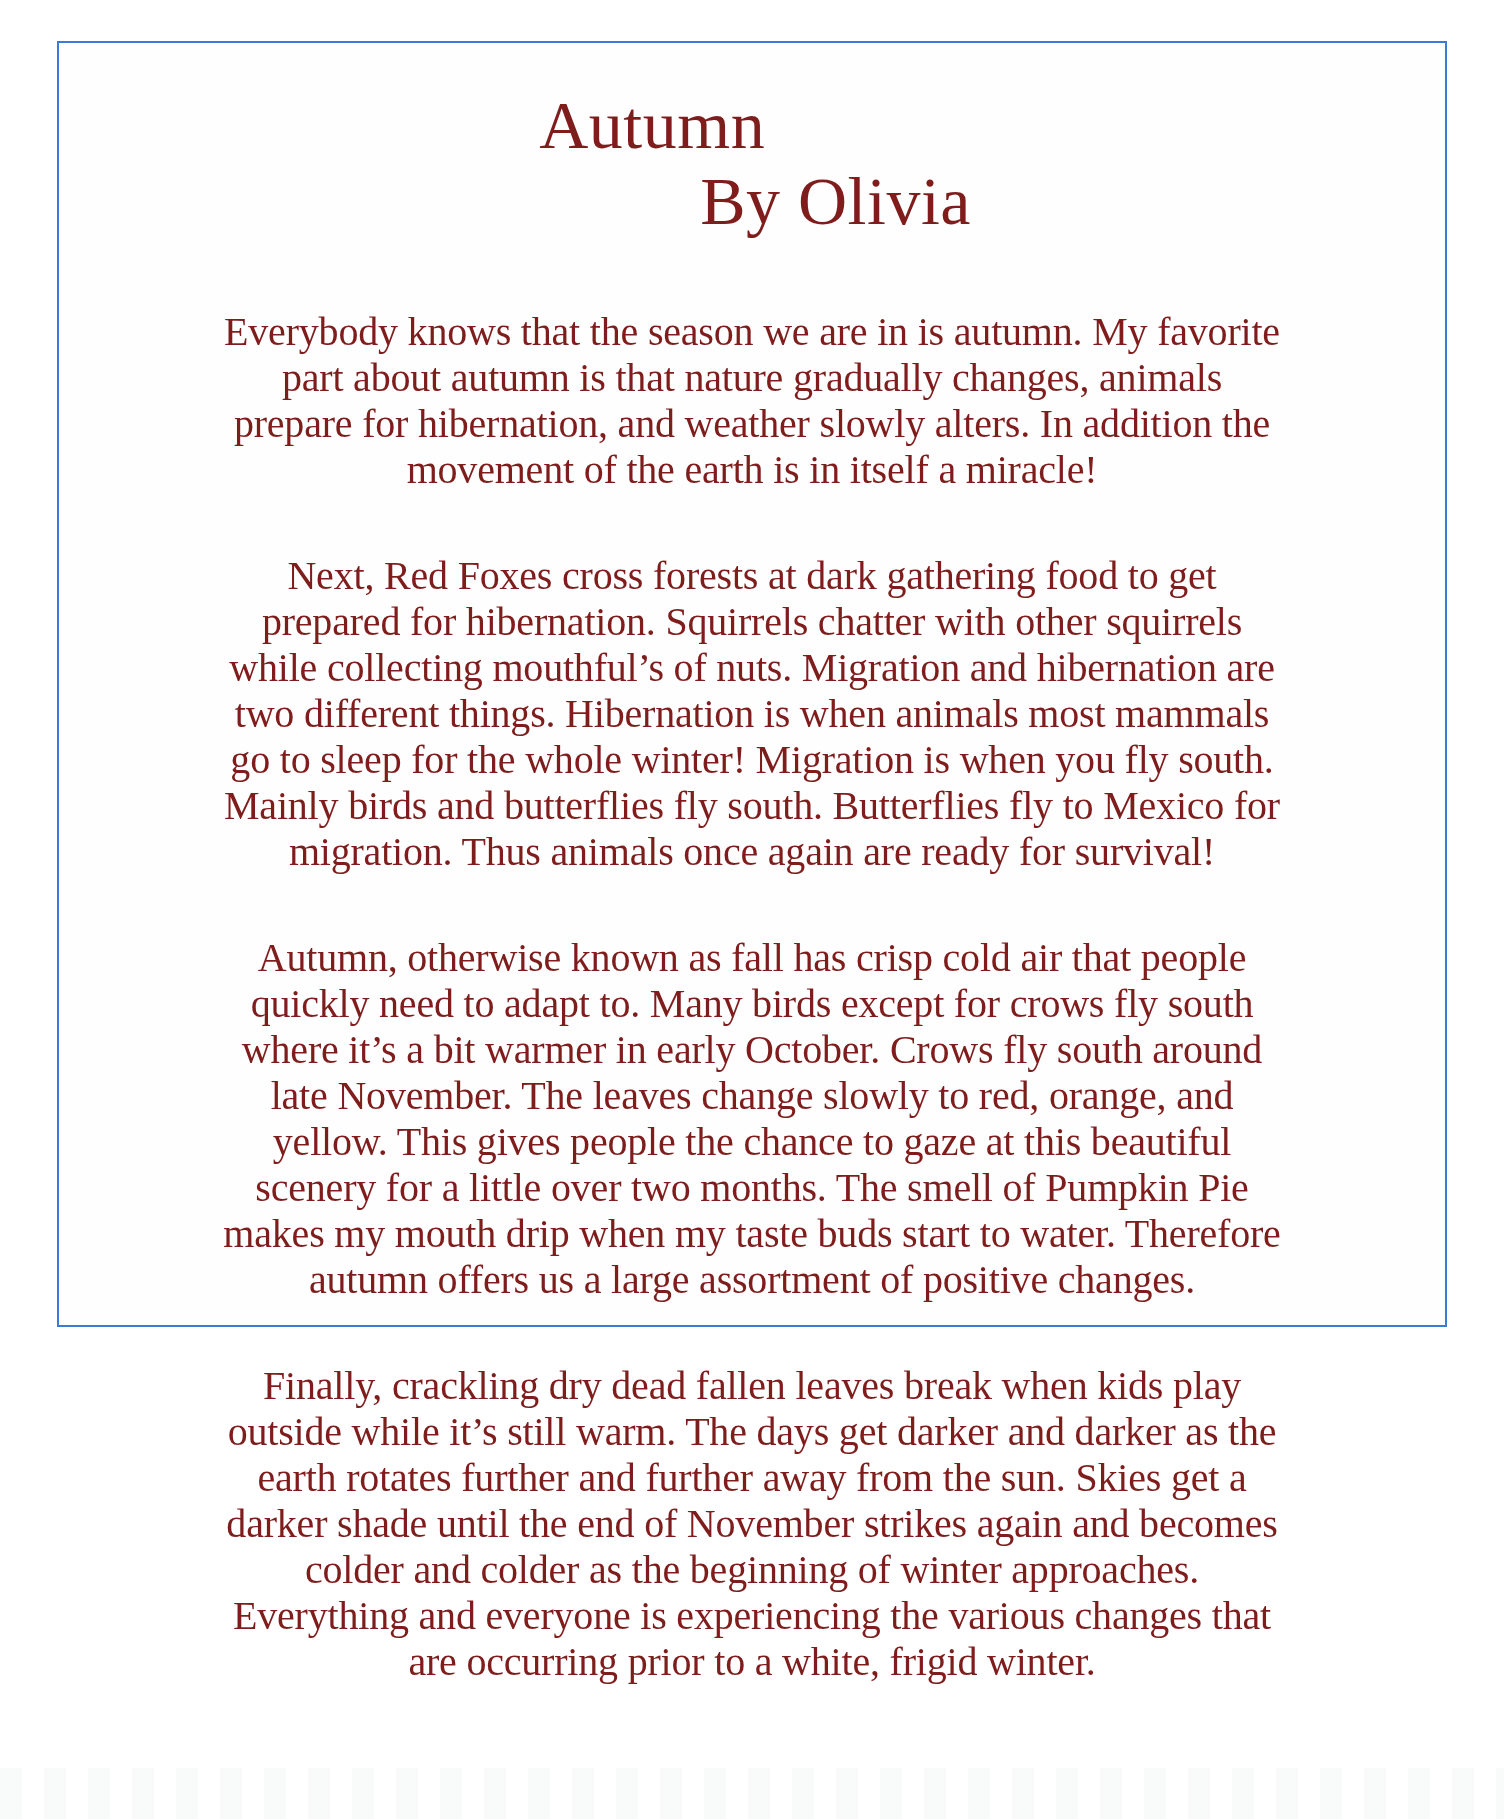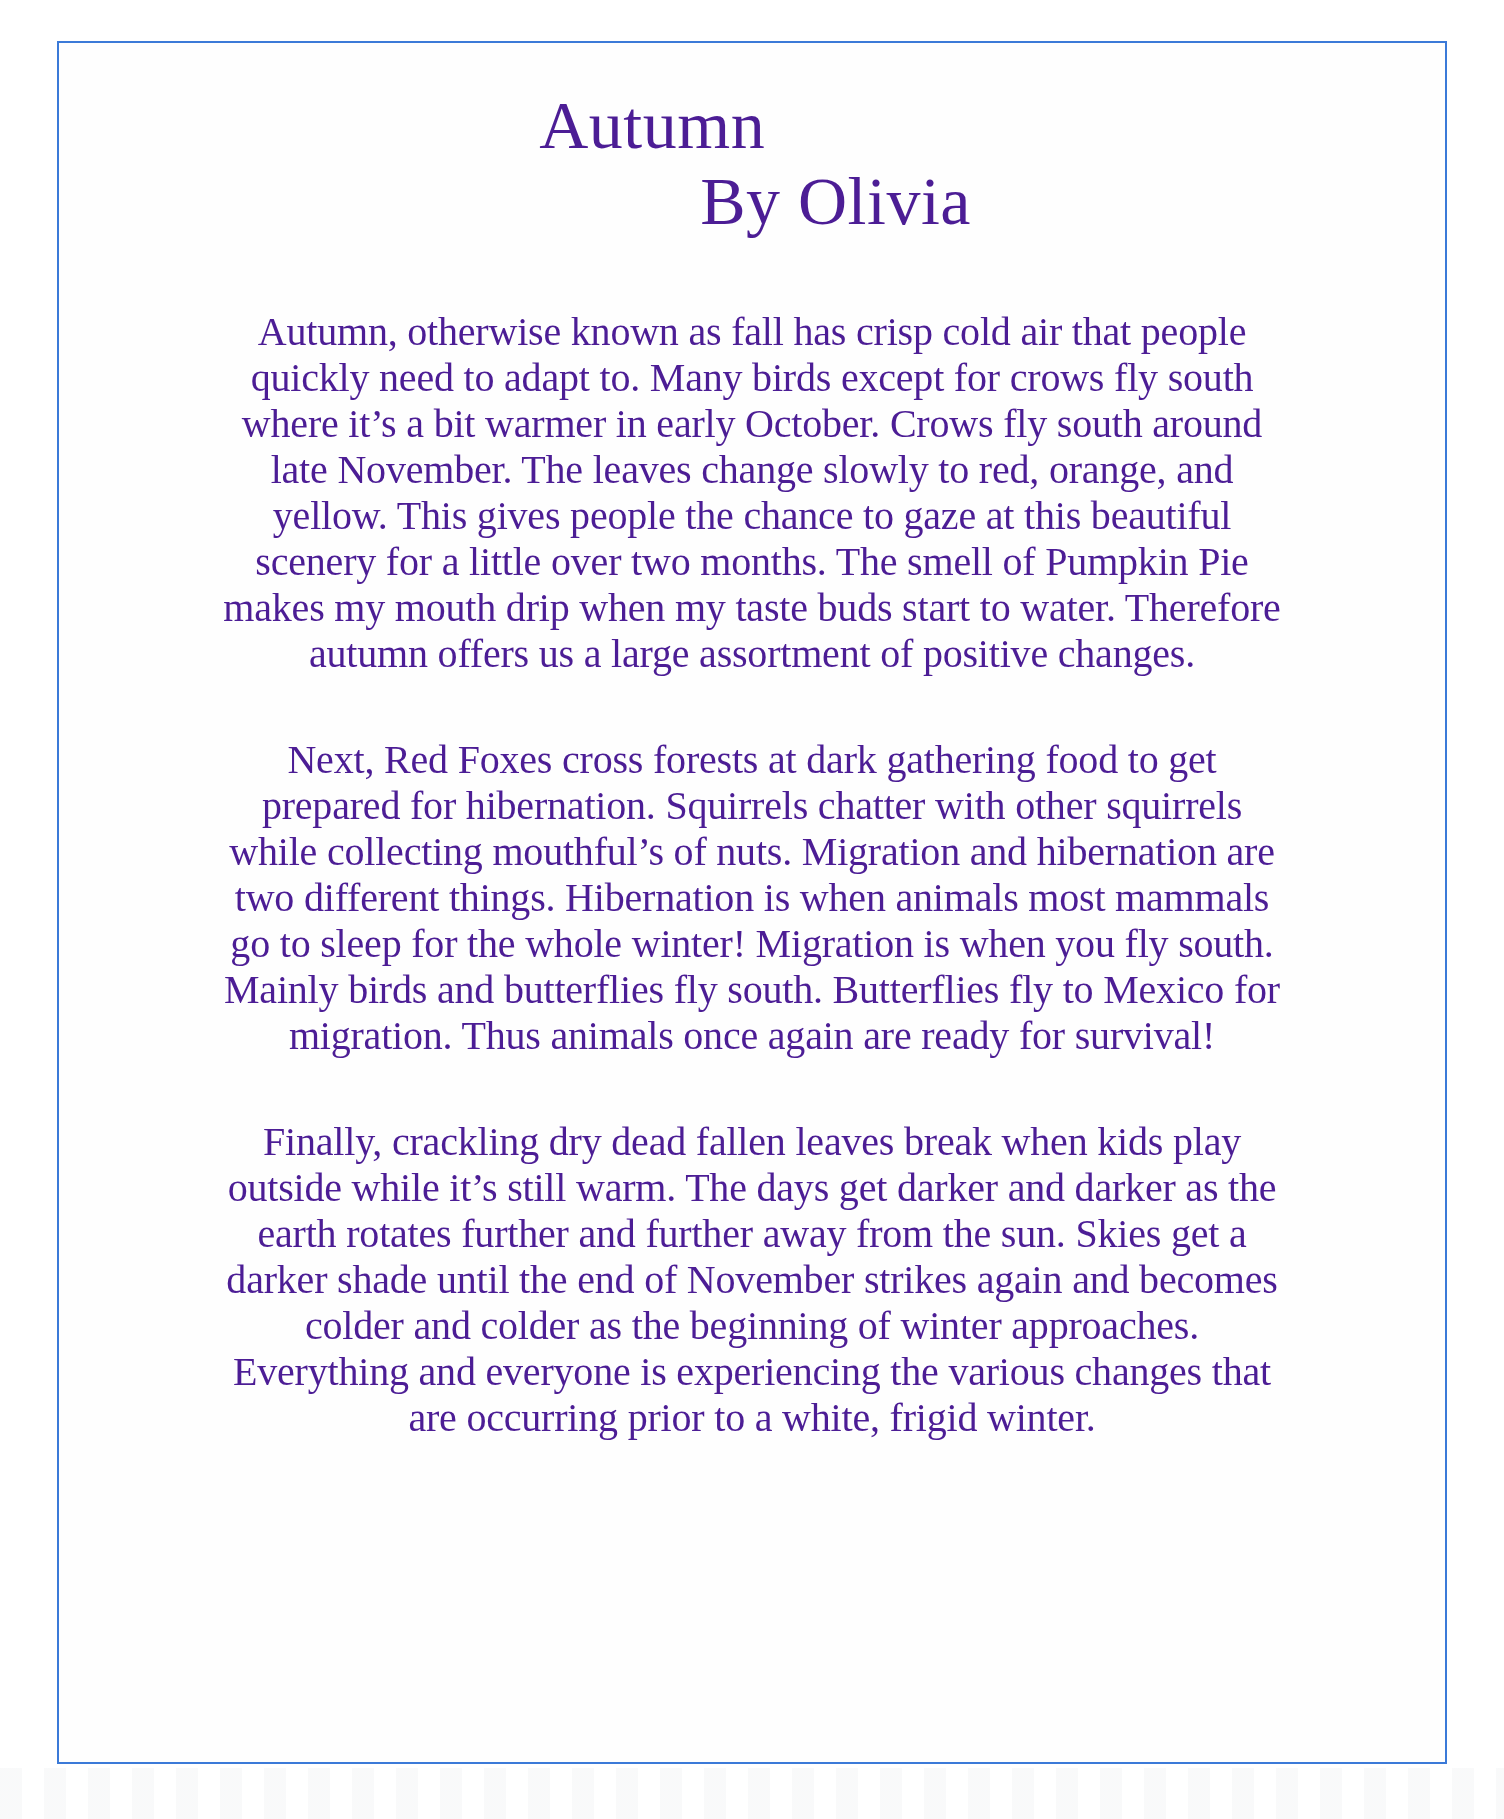--- a/index.html
+++ b/index.html
@@ -22,26 +22,26 @@
     background-image:
       repeating-linear-gradient(90deg, #f4f5f6 0 22px, #ffffff 22px 44px);
     opacity: 0.55;
   }
 
   .page {
     position: absolute;
     left: 57px;
     top: 41px;
     width: 1390px;
-    height: 1723px;
+    height: 1286px;
     border: 2px solid #3b7ad8;
     background: #fefefe;
     box-sizing: border-box;
     padding-top: 44px;
-    color: #4c1d95;
+    color: #7f1d1d;
   }
 
   .title {
     width: 85.6%;            
     text-align: center;
     font-size: 68px;
     line-height: 76px;
     font-weight: normal;
     margin: 0;
     letter-spacing: 0.5px;
@@ -73,35 +73,39 @@
   .para:last-child { margin-bottom: 0; }
 </style>
 </head>
 <body>
 
 <div class="page">
   <h1 class="title">Autumn</h1>
   <div class="byline">By Olivia</div>
 
   <div class="essay-body">
+    <p class="para">Everybody knows that the season we are in is autumn. My favorite
+part about autumn is that nature gradually changes, animals
+prepare for hibernation, and weather slowly alters. In addition the
+movement of the earth is in itself a miracle!</p>
+    <p class="para">Next, Red Foxes cross forests at dark gathering food to get
+prepared for hibernation. Squirrels chatter with other squirrels
+while collecting mouthful’s of nuts. Migration and hibernation are
+two different things. Hibernation is when animals most mammals
+go to sleep for the whole winter! Migration is when you fly south.
+Mainly birds and butterflies fly south. Butterflies fly to Mexico for
+migration. Thus animals once again are ready for survival!</p>
     <p class="para">Autumn, otherwise known as fall has crisp cold air that people
 quickly need to adapt to. Many birds except for crows fly south
 where it’s a bit warmer in early October. Crows fly south around
 late November. The leaves change slowly to red, orange, and
 yellow. This gives people the chance to gaze at this beautiful
 scenery for a little over two months. The smell of Pumpkin Pie
 makes my mouth drip when my taste buds start to water. Therefore
 autumn offers us a large assortment of positive changes.</p>
-    <p class="para">Next, Red Foxes cross forests at dark gathering food to get
-prepared for hibernation. Squirrels chatter with other squirrels
-while collecting mouthful’s of nuts. Migration and hibernation are
-two different things. Hibernation is when animals most mammals
-go to sleep for the whole winter! Migration is when you fly south.
-Mainly birds and butterflies fly south. Butterflies fly to Mexico for
-migration. Thus animals once again are ready for survival!</p>
     <p class="para">Finally, crackling dry dead fallen leaves break when kids play
 outside while it’s still warm. The days get darker and darker as the
 earth rotates further and further away from the sun. Skies get a
 darker shade until the end of November strikes again and becomes
 colder and colder as the beginning of winter approaches.
 Everything and everyone is experiencing the various changes that
 are occurring prior to a white, frigid winter.</p>
   </div>
 </div>
 

